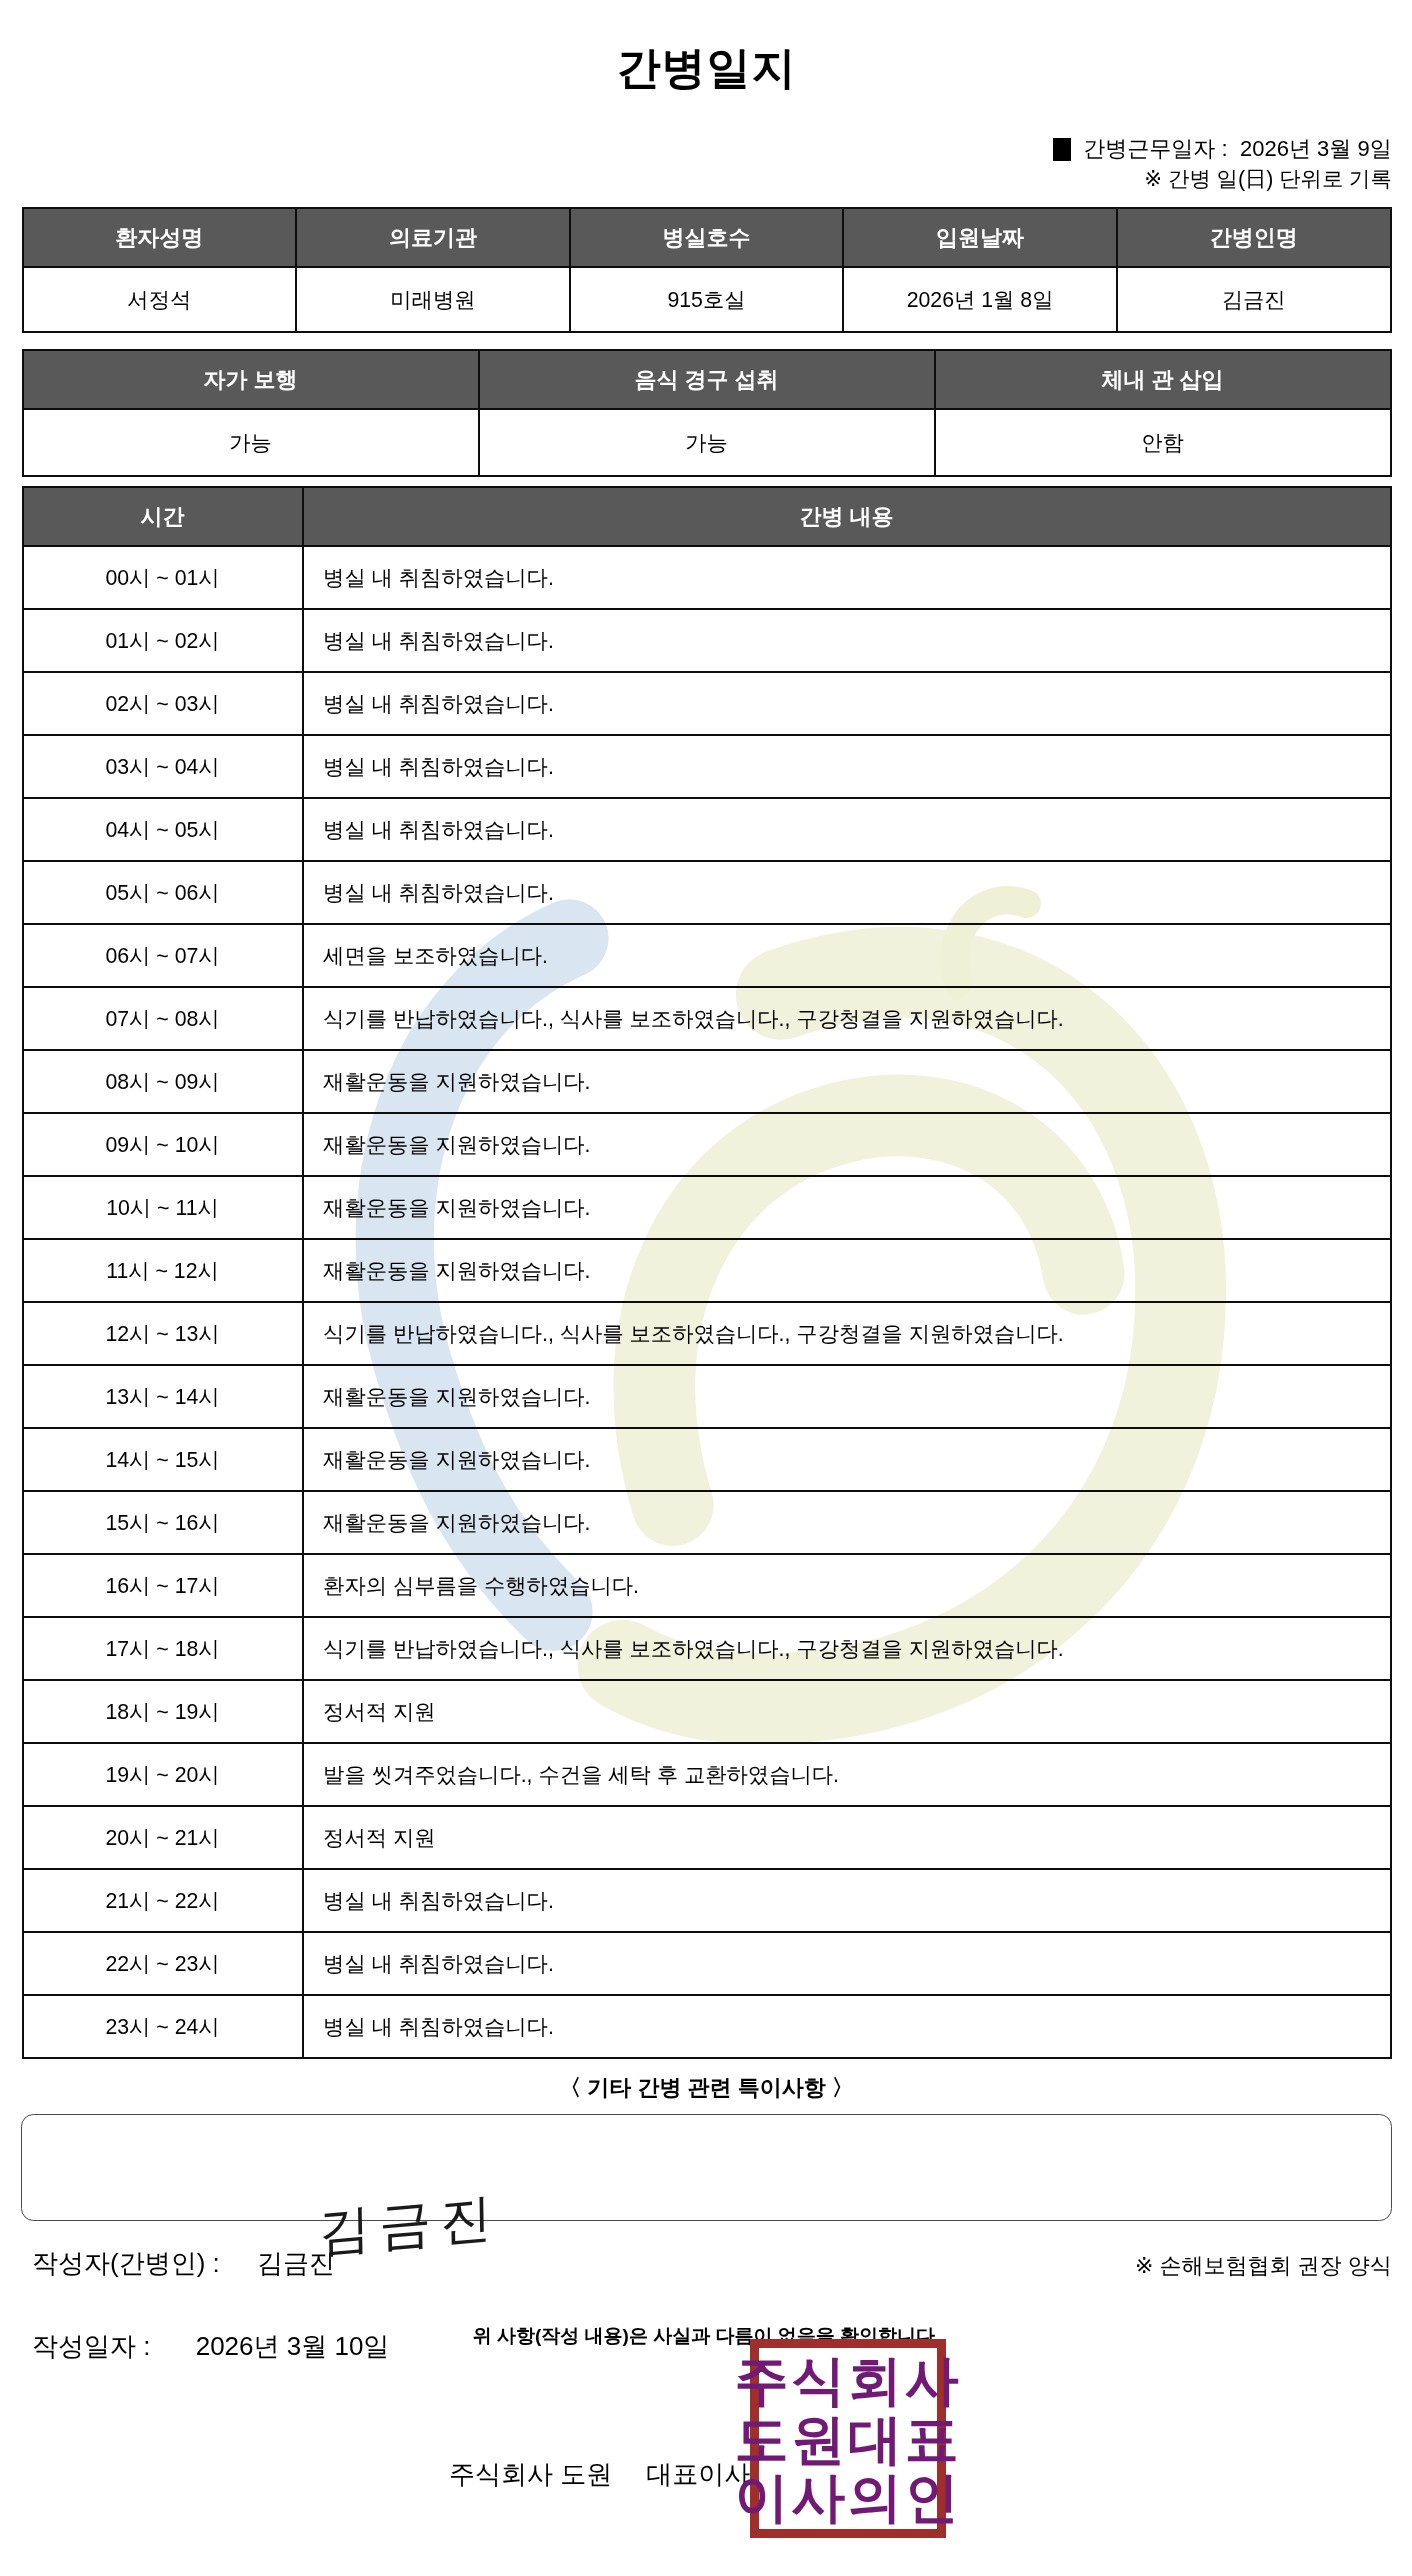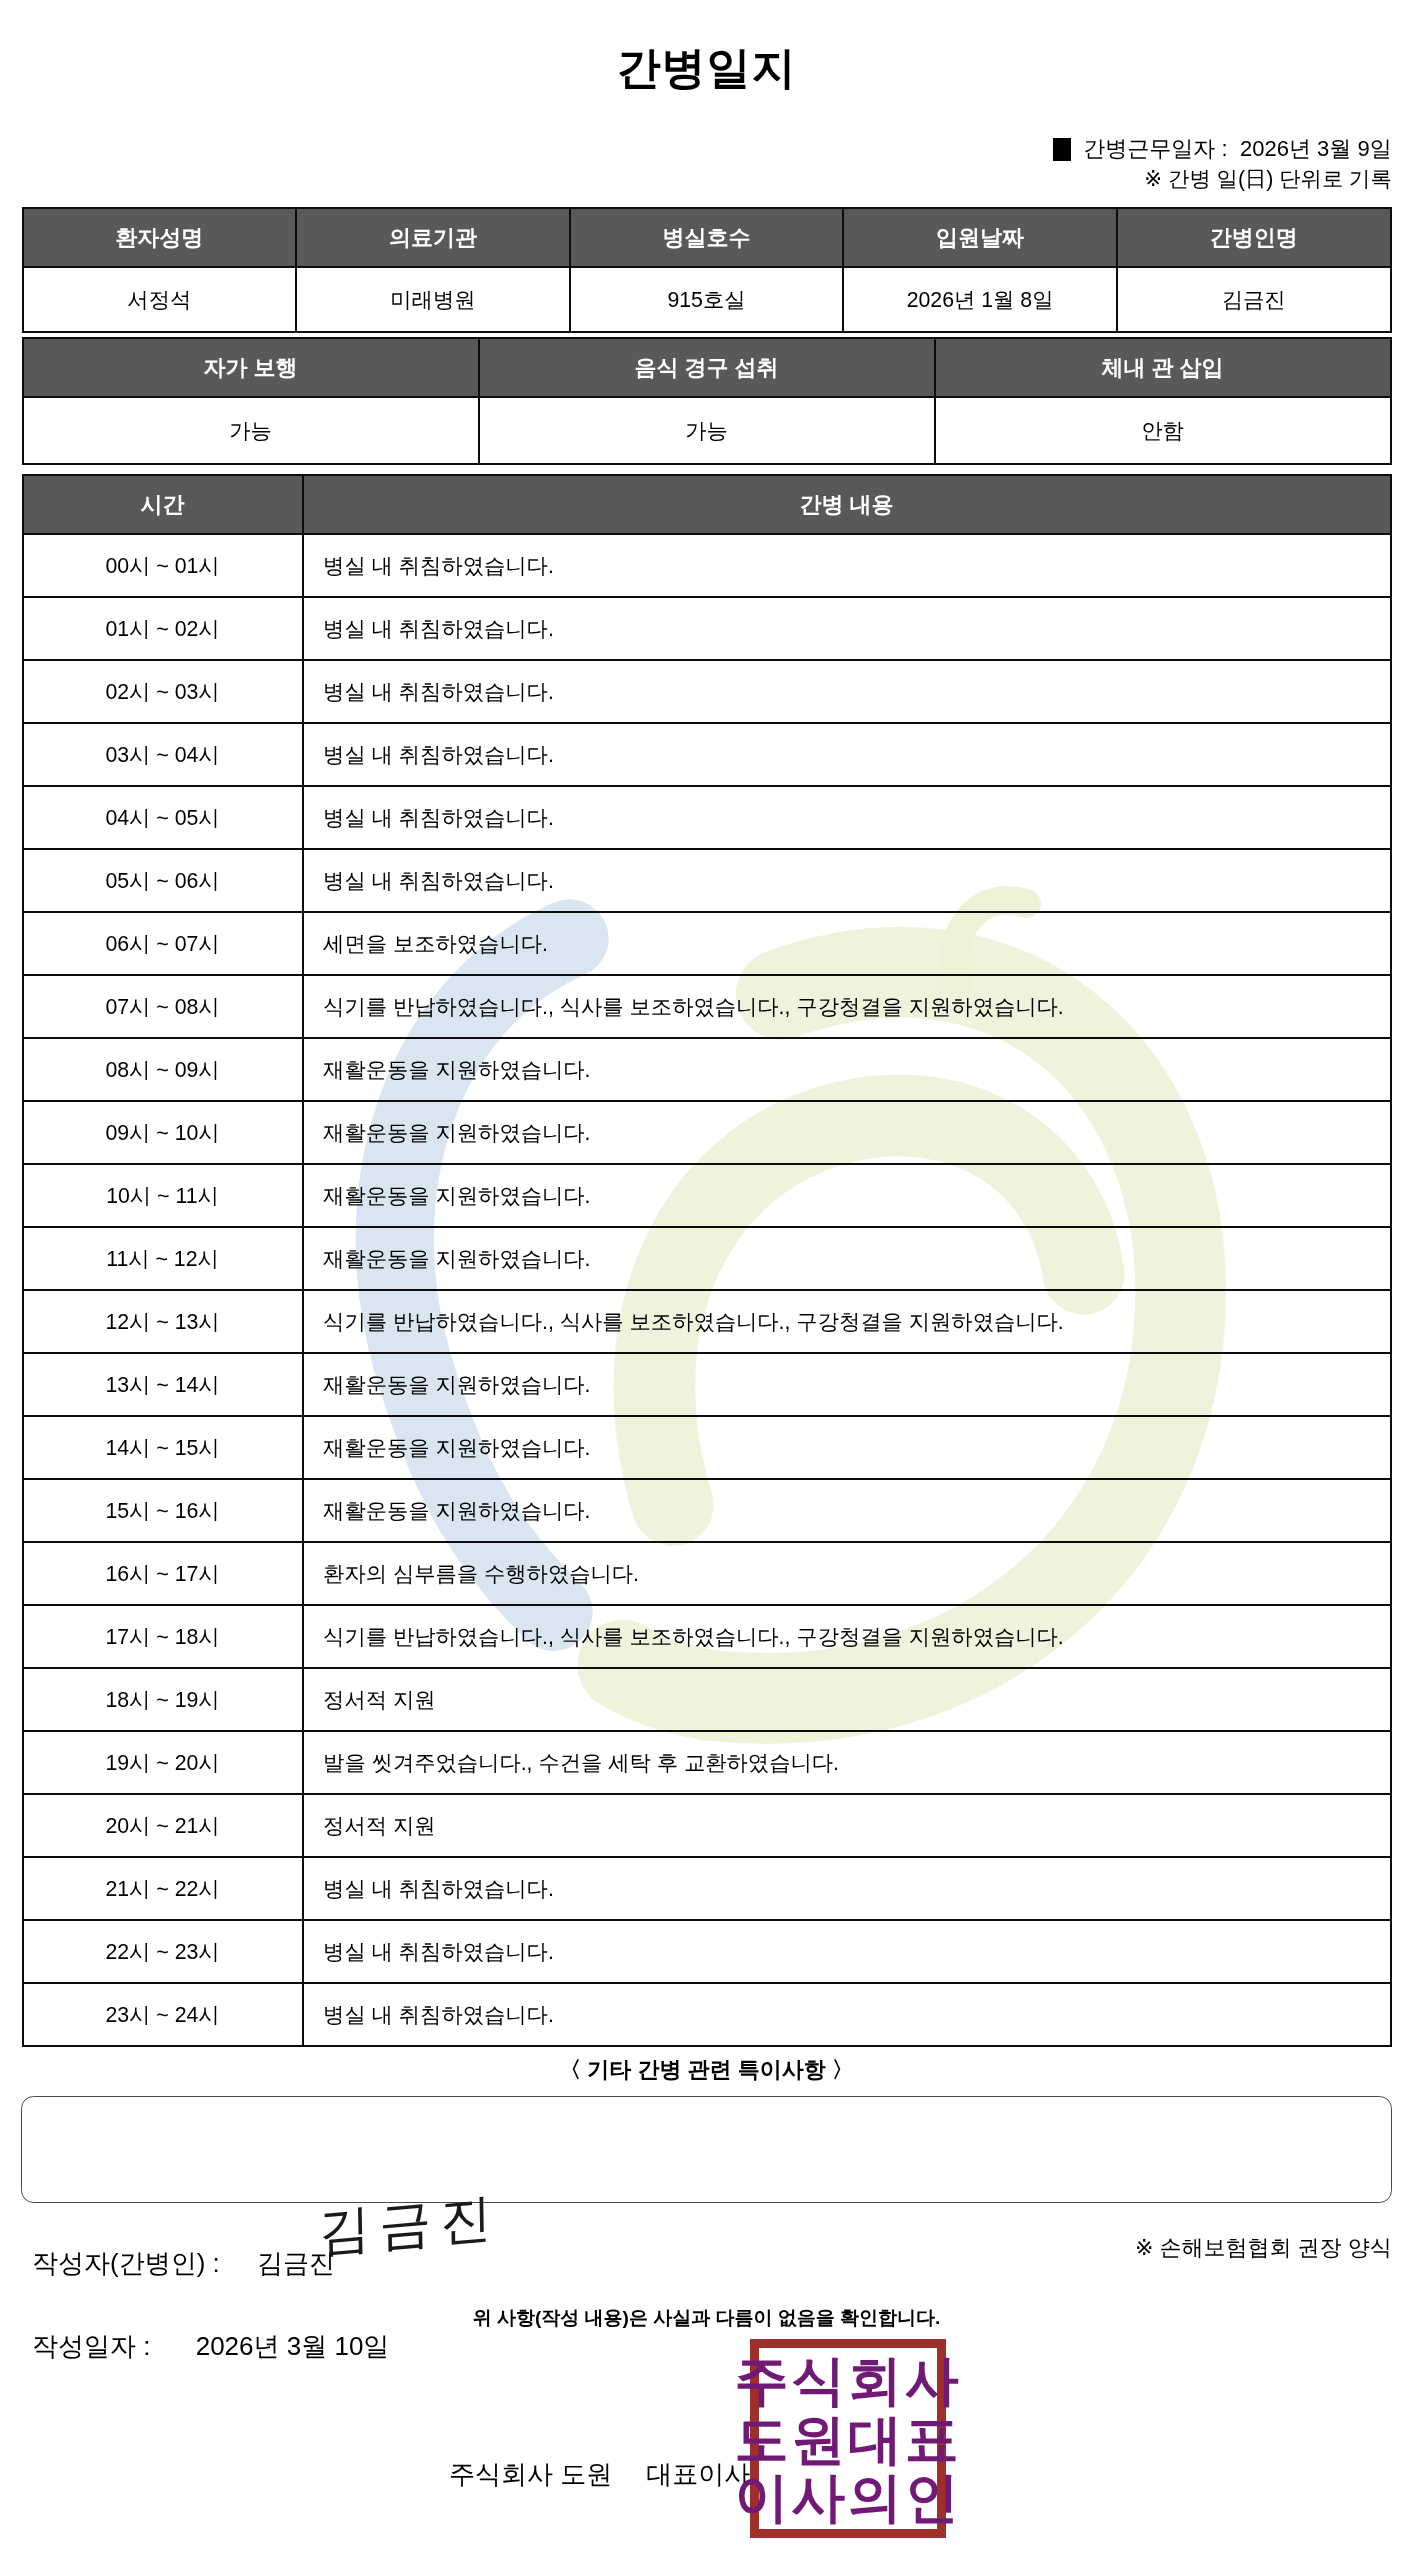--- a/index.html
+++ b/index.html
@@ -17,27 +17,27 @@
   .meta-left{display:flex;align-items:center;gap:12.5px;font-weight:400;}
   .bullet{display:inline-block;width:18px;height:23px;background:#000;}
   .meta-right{font-size:21.3px;}
 
   table{border-collapse:collapse;table-layout:fixed;width:1370px;margin:0 auto;}
   th,td{border:2.7px solid #0d0d0d;vertical-align:middle;overflow:hidden;white-space:nowrap;}
   th{background:#595959;color:#fff;font-weight:700;font-size:22px;height:55px;text-align:center;}
   td{font-size:21.3px;height:59px;text-align:center;background:transparent;}
   .tbl-patient{margin-top:14.2px;}
   .tbl-patient td{height:61px;}
-  .tbl-status{margin-top:4px;}
+  .tbl-status{margin-top:16px;}
   .tbl-status td{height:63px;}
   .tbl-log{margin-top:9px;}
   .tbl-log col.c-time{width:280px;}
   .tbl-log td.content-cell{text-align:left;padding-left:19.6px;}
 
-  .notes-label{margin-top:8px;text-align:center;font-size:22px;font-weight:700;}
+  .notes-label{margin-top:14px;text-align:center;font-size:22px;font-weight:700;}
   .notes-box{margin:10.7px 21.3px 0 21.3px;height:105px;border:1.8px solid #4a4a4a;border-radius:12.5px;background:transparent;}
   .form-note{margin:30px 21.3px 0 0;text-align:right;font-size:22px;}
   .confirmation{margin-top:42px;text-align:center;font-size:19px;font-weight:700;}
 
   .abs{position:absolute;z-index:1;}
   .writer-line{top:2246px;left:32px;font-size:26px;}
   .writer-line .name{margin-left:30px;}
   .signature{top:2190px;left:318px;font-size:52px;font-weight:400;color:#1a1a1a;
     font-family:cursive;transform:rotate(-5deg) skewX(-4deg);letter-spacing:9px;}
   .date-line{top:2329px;left:32px;font-size:26px;}

